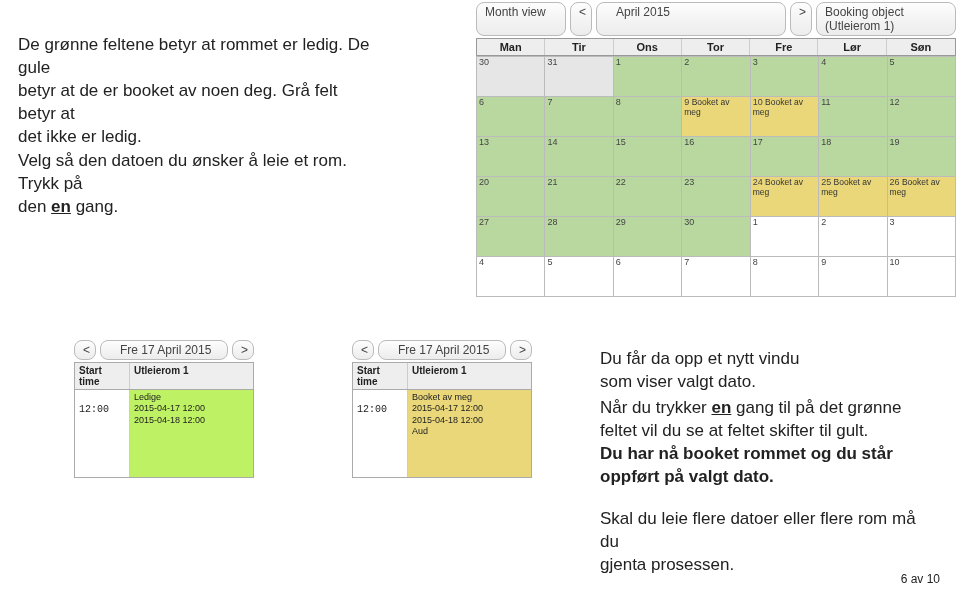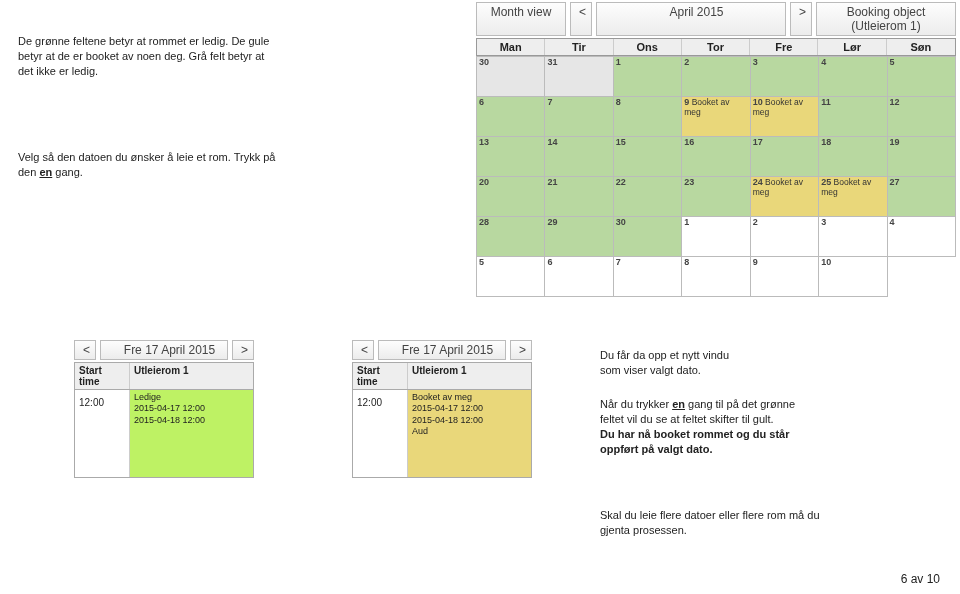--- a/index.html
+++ b/index.html
@@ -1,47 +1,47 @@
 <!DOCTYPE html>
 <html><head>
 <meta charset="utf-8">
 <style>
   * { box-sizing: border-box; margin: 0; padding: 0; }
   body { font-family: "Helvetica Neue", Arial, sans-serif; font-size: 12px; color: #222; width: 960px; height: 594px; position: relative; background: #fff; }
 
-  .instr { position: absolute; font-size: 11px; line-height: 1.35; }
+  .instr { position: absolute; font-size: 17px; line-height: 1.35; }
   .instr .u { text-decoration: underline; font-weight: 600; }
   .instr strong { font-weight: 600; }
 
   
   .toolbar { display: flex; gap: 4px; }
-  .tbtn { border: 1px solid #bbb; background: linear-gradient(#fdfdfd,#ececec); border-radius: 0; padding: 2px 8px; font-size: 12px; color: #444; text-align: center; }
+  .tbtn { border: 1px solid #bbb; background: linear-gradient(#fdfdfd,#ececec); border-radius: 8px; padding: 2px 8px; font-size: 12px; color: #444; text-align: left; }
   .tbtn.wide { flex: 1; padding-left: 19px; }
   .tbtn.nav { width: 22px; }
 
   .cal-wrap { position: absolute; left: 476px; top: 2px; width: 480px; }
   .cal-head { display: grid; grid-template-columns: repeat(7,1fr); border: 1px solid #999; background: #eee; }
   .cal-head div { text-align: center; font-weight: bold; font-size: 11px; padding: 2px 0; border-right: 1px solid #ccc; }
   .cal-head div:last-child { border-right: none; }
   .cal-grid { display: grid; grid-template-columns: repeat(7,1fr); border-left: 1px solid #bbb; border-top: 1px solid #bbb; }
   .cell { height: 40px; border-right: 1px solid #bbb; border-bottom: 1px solid #bbb; font-size: 9px; padding: 1px 2px; overflow: hidden; line-height: 1.1; }
-  .cell .dn { font-size: 9px; color: #444; font-weight: bold; }
+  .cell .dn { font-size: 9px; color: #444; }
   .cell .tag { font-size: 8.5px; color: #333; }
   .green { background: #b8d8a0; }
   .yellow { background: #e9d77a; }
   .grey { background: #e6e6e6; color: #888; }
   .white { background: #fff; }
 
   
   .day-wrap { position: absolute; width: 180px; }
   .day-head { display: grid; grid-template-columns: 55px 1fr; border: 1px solid #aaa; background: #eee; font-size: 10px; }
   .day-head div { padding: 2px 4px; border-right: 1px solid #ccc; font-weight: bold; }
   .day-head div:last-child { border-right: none; }
   .day-body { display: grid; grid-template-columns: 55px 1fr; border: 1px solid #aaa; border-top: none; height: 88px; }
-  .day-time { border-right: 1px solid #ccc; font-size: 10px; padding: 7px 4px; background: #fff; }
+  .day-time { border-right: 1px solid #ccc; font-size: 10px; padding: 14px 4px; background: #fff; font-family: Liberation Mono, monospace; }
   .day-slot { font-size: 9px; padding: 2px 4px; line-height: 1.25; }
   .day-slot.green { background: #bef264; }
   .day-slot.yellow { background: #e9d77a; }
 
   .page-num { position: absolute; right: 20px; bottom: 8px; font-size: 12px; }
 </style>
 </head>
 <body>
 
 <div class="instr" style="left:18px; top:34px; width:360px;">
@@ -110,20 +110,21 @@
       <div class="cell green"><span class="dn">16</span></div>
       <div class="cell green"><span class="dn">17</span></div>
       <div class="cell green"><span class="dn">18</span></div>
       <div class="cell green"><span class="dn">19</span></div>
       <div class="cell green"><span class="dn">20</span></div>
       <div class="cell green"><span class="dn">21</span></div>
       <div class="cell green"><span class="dn">22</span></div>
       <div class="cell green"><span class="dn">23</span></div>
       <div class="cell yellow"><span class="dn">24</span><span class="tag"> Booket av meg</span></div>
       <div class="cell yellow"><span class="dn">25</span><span class="tag"> Booket av meg</span></div>
+      <div class="cell yellow"><span class="dn">26</span><span class="tag"> Booket av meg</span></div>
       <div class="cell green"><span class="dn">27</span></div>
       <div class="cell green"><span class="dn">28</span></div>
       <div class="cell green"><span class="dn">29</span></div>
       <div class="cell green"><span class="dn">30</span></div>
       <div class="cell white"><span class="dn">1</span></div>
       <div class="cell white"><span class="dn">2</span></div>
       <div class="cell white"><span class="dn">3</span></div>
       <div class="cell white"><span class="dn">4</span></div>
       <div class="cell white"><span class="dn">5</span></div>
       <div class="cell white"><span class="dn">6</span></div>

